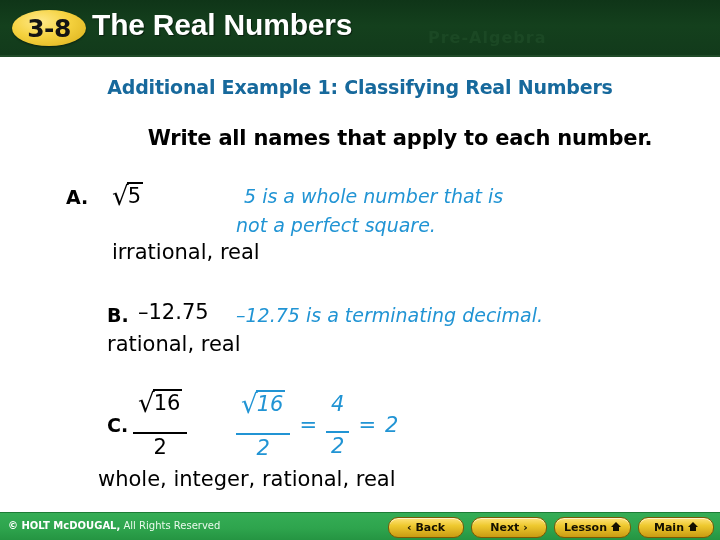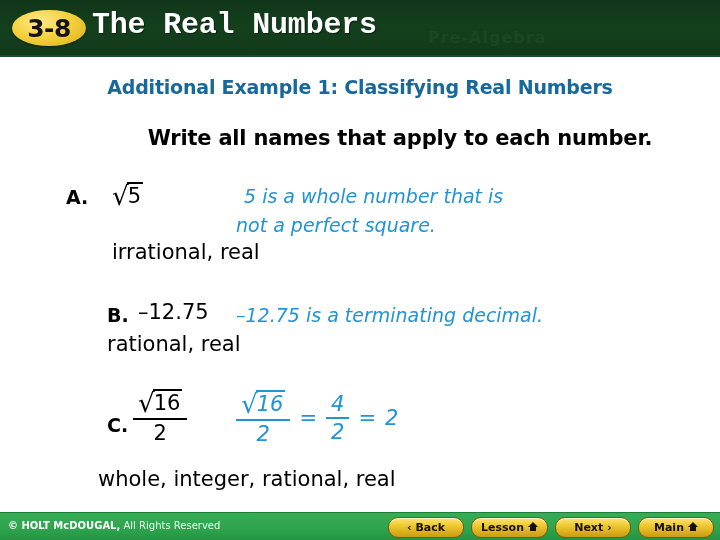--- a/index.html
+++ b/index.html
@@ -57,21 +57,21 @@
     font-weight: bold;
     font-size: 25px;
     color: #141414;
     letter-spacing: -0.5px;
     line-height: 1;
   }
   .header-title {
     position: absolute;
     left: 92px;
     top: 8px;
-    font-family: Liberation Mono, monospace;
+    font-family: Liberation Sans, sans-serif;
     font-weight: bold;
     font-size: 30px;
     color: #ffffff;
     letter-spacing: -0.2px;
     white-space: nowrap;
     text-shadow: 1px 1px 1px rgba(0,0,0,.5);
   }
   .header-watermark {
     position: absolute;
     left: 428px;
@@ -178,21 +178,21 @@
   
   .frac {
     display: inline-block;
     vertical-align: middle;
     text-align: center;
     white-space: nowrap;
     line-height: 1.05;
   }
   .frac .num {
     display: block;
-    padding: 0 5px 1px 5px;
+    padding: 0 5px 15px 5px;
   }
   .frac .bar {
     display: block;
     height: 2px;
     background: currentColor;
     margin: 1px 0 1px 0;
   }
   .frac .den {
     display: block;
     padding: 1px 5px 0 5px;
@@ -377,27 +377,27 @@
   <div class="footer">
     <div class="copyright"><span class="strong">© HOLT McDOUGAL,</span><span> All Rights Reserved</span></div>
     <div class="navbtns">
 
       <div class="navbtn">
         <span class="chev">‹</span>
         <span>Back</span>
       </div>
 
       <div class="navbtn">
+        <span>Next</span>
+        <span class="chev">›</span>
+      </div>
+
+      <div class="navbtn">
         <span>Lesson</span>
         <span class="home"><span class="home-glyph"></span></span>
-      </div>
-
-      <div class="navbtn">
-        <span>Next</span>
-        <span class="chev">›</span>
       </div>
 
       <div class="navbtn">
         <span>Main</span>
         <span class="home"><span class="home-glyph"></span></span>
       </div>
 
     </div>
   </div>
 

